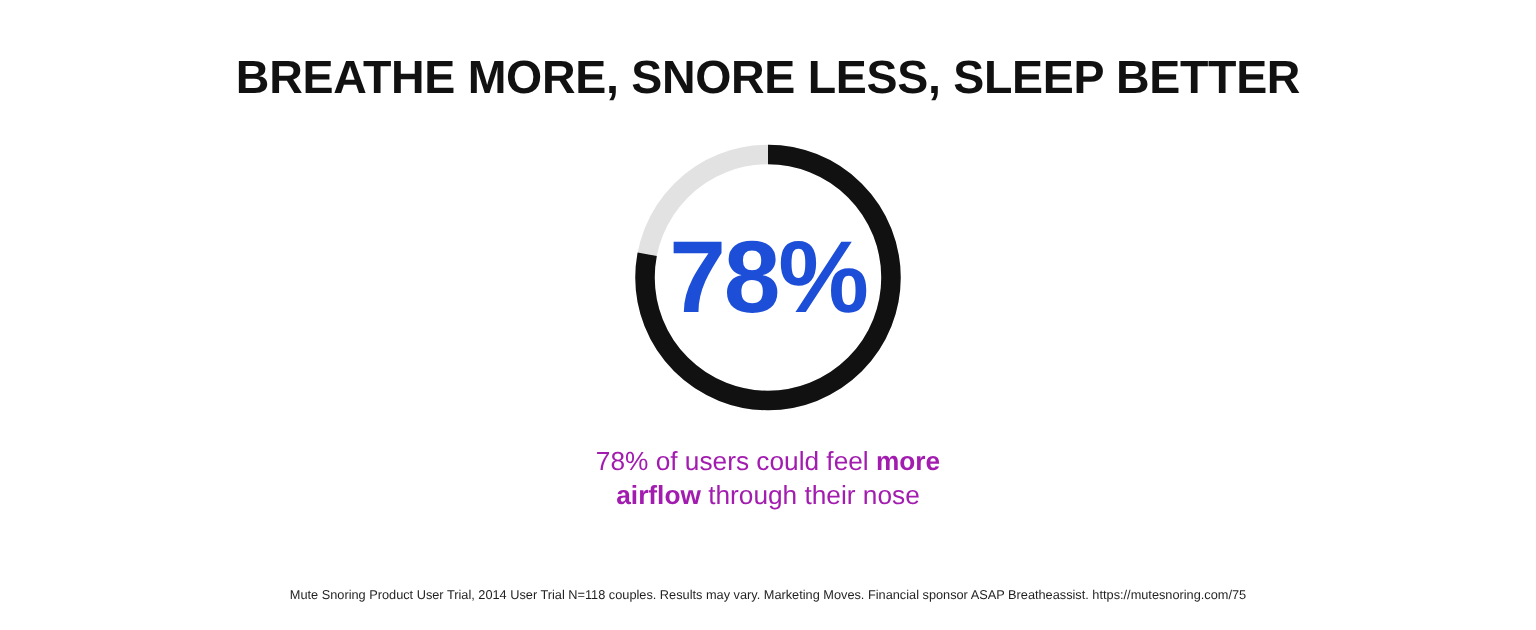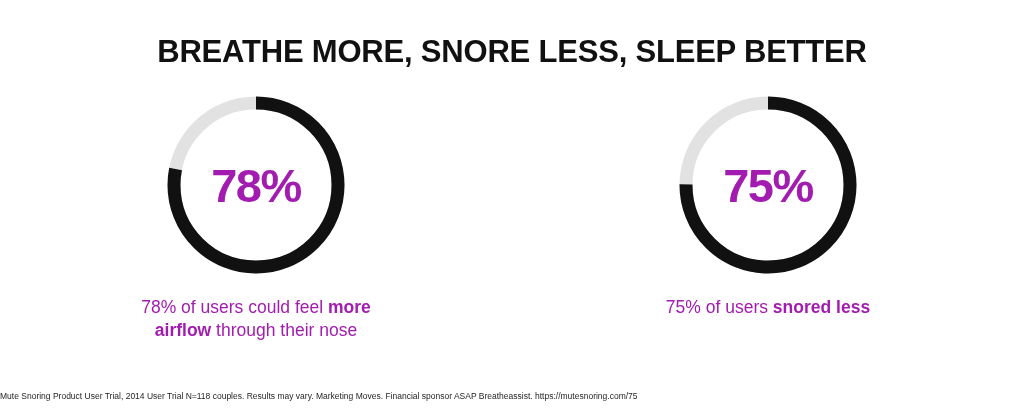--- a/index.html
+++ b/index.html
@@ -62,42 +62,42 @@
   }
   .donut-value {
     position: absolute;
     top: 0;
     left: 0;
     width: 178px;
     height: 178px;
     display: flex;
     align-items: center;
     justify-content: center;
-    font-size: 47px;
+    font-size: 68px;
     font-weight: 700;
     letter-spacing: -1.5px;
-    color: #a21caf;
+    color: #1d4ed8;
   }
   .caption {
     margin-top: 22px;
     text-align: center;
     font-size: 17.5px;
     line-height: 23px;
     color: #a21caf;
     max-width: 260px;
   }
   .caption b {
     font-weight: 700;
   }
   .footnote {
     position: absolute;
     bottom: 18px;
     left: 0;
     width: 1024px;
-    text-align: left;
+    text-align: center;
     font-size: 8.5px;
     line-height: 12px;
     color: #1f1f1f;
     white-space: nowrap;
   }
 </style>
 </head>
 <body>
 
 <div class="infographic">
@@ -110,29 +110,19 @@
       <div class="donut-wrap">
         <svg class="donut-svg" viewBox="0 0 178 178">
           <circle cx="89" cy="89" r="82" fill="none" stroke="#e2e2e2" stroke-width="13"></circle>
           <circle class="donut-arc" cx="89" cy="89" r="82" fill="none" stroke="#111111" stroke-width="13" transform="rotate(-90 89 89)" stroke-dasharray="401.8725322472063 113.3486629415197"></circle>
         </svg>
         <div class="donut-value">78%</div>
       </div>
       <div class="caption"><span>78% of users could feel </span><b>more airflow</b><span> through their nose</span></div>
     </div>
 
-    <div class="stat-col">
-      <div class="donut-wrap">
-        <svg class="donut-svg" viewBox="0 0 178 178">
-          <circle cx="89" cy="89" r="82" fill="none" stroke="#e2e2e2" stroke-width="13"></circle>
-          <circle class="donut-arc" cx="89" cy="89" r="82" fill="none" stroke="#111111" stroke-width="13" transform="rotate(-90 89 89)" stroke-dasharray="386.4158963915445 128.80529879718154"></circle>
-        </svg>
-        <div class="donut-value">75%</div>
-      </div>
-      <div class="caption"><span>75% of users </span><b>snored less</b></div>
-    </div>
 
 
   </div>
 
   <div class="footnote">Mute Snoring Product User Trial, 2014 User Trial N=118 couples. Results may vary. Marketing Moves. Financial sponsor ASAP Breatheassist. https://mutesnoring.com/75</div>
 
 </div>
 
 </body></html>

